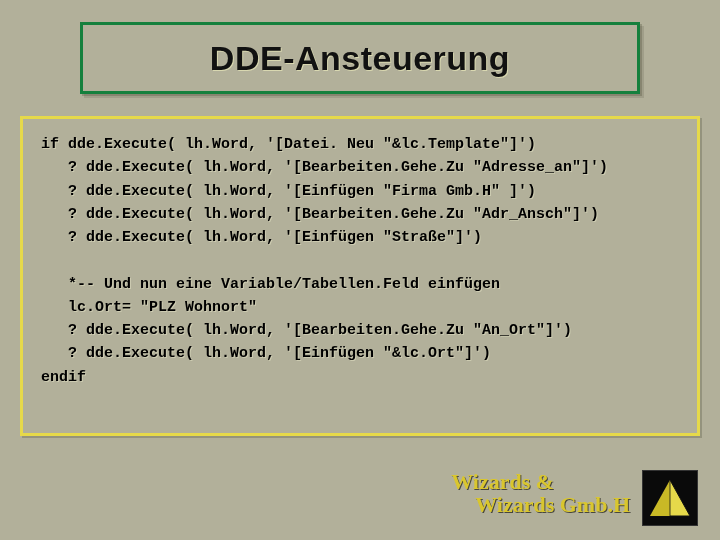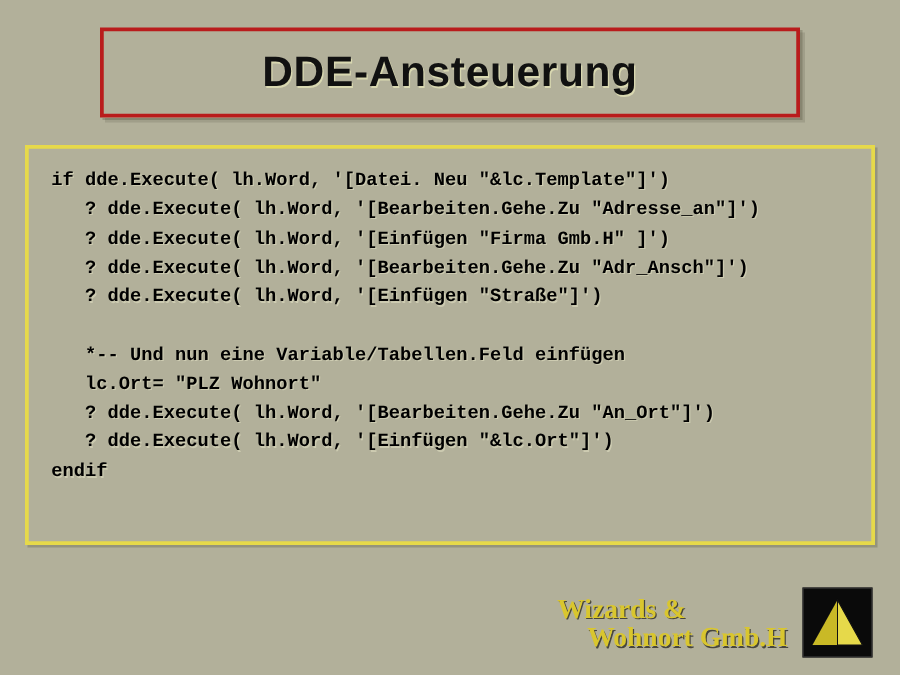--- a/index.html
+++ b/index.html
@@ -10,21 +10,21 @@
     font-family: Arial, Helvetica, sans-serif;
     overflow: hidden;
     position: relative;
   }
   .title-box {
     position: absolute;
     left: 80px;
     top: 22px;
     width: 560px;
     height: 72px;
-    border: 3px solid #b91c1c;
+    border: 3px solid #15803d;
     display: flex;
     align-items: center;
     justify-content: center;
     background: transparent;
     box-shadow: 2px 2px 0 rgba(60,60,40,0.25), 4px 4px 0 rgba(60,60,40,0.15);
   }
   .title-box h1 {
     font-size: 34px;
     font-weight: bold;
     color: #111;
@@ -49,21 +49,21 @@
     color: #000000;
     line-height: 1.55;
     white-space: pre;
     text-shadow: 1px 1px 0 rgba(255,255,220,0.35);
   }
   .footer {
     position: absolute;
     right: 22px;
     bottom: 14px;
     display: flex;
-    align-items: center;
+    align-items: flex-start;
     gap: 12px;
   }
   .footer-text {
     font-family: "Times New Roman", Times, serif;
     font-size: 22px;
     font-weight: bold;
     color: #d9c62e;
     text-align: left;
     line-height: 1.05;
     text-shadow: 1px 1px 0 rgba(0,0,0,0.6);
@@ -98,21 +98,21 @@
    *-- Und nun eine Variable/Tabellen.Feld einfügen
    lc.Ort= "PLZ Wohnort"
    ? dde.Execute( lh.Word, '[Bearbeiten.Gehe.Zu "An_Ort"]')
    ? dde.Execute( lh.Word, '[Einfügen "&amp;lc.Ort"]')
 endif</pre>
 </div>
 
 <div class="footer">
   <div class="footer-text">
     <span>Wizards &amp;</span><br>
-    <span class="line2">Wohnort Gmb.H</span>
+    <span class="line2">Wizards Gmb.H</span>
   </div>
   <div class="logo">
     <svg width="48" height="48" viewBox="0 0 48 48">
       <polygon points="24,6 44,42 4,42" fill="#e6d94a" stroke="#111" stroke-width="1"></polygon>
       <polygon points="24,6 24,42 4,42" fill="#c9b926"></polygon>
       <line x1="24" y1="6" x2="24" y2="42" stroke="#111" stroke-width="0.8"></line>
     </svg>
   </div>
 </div>
 

